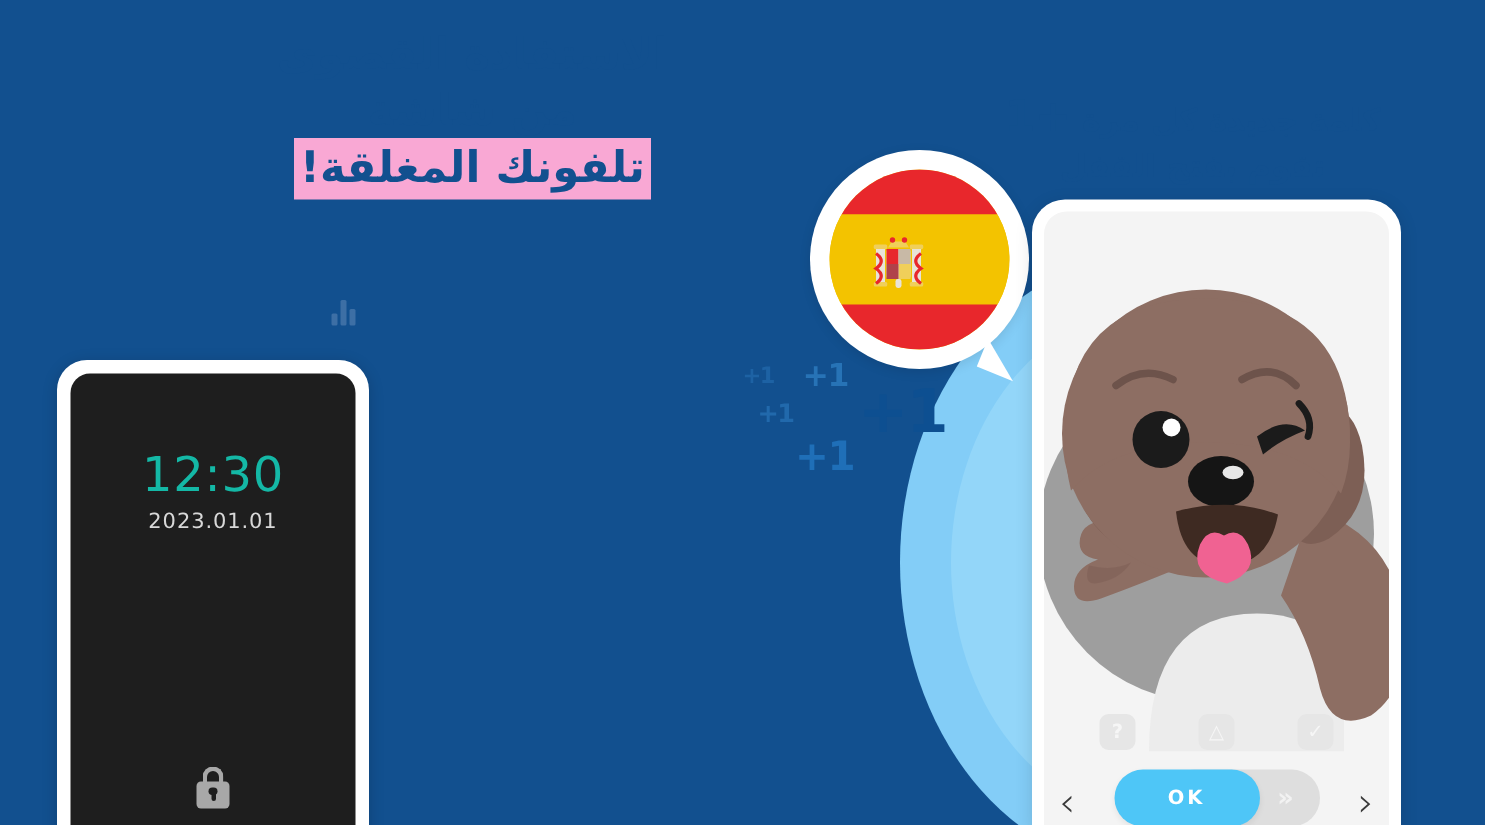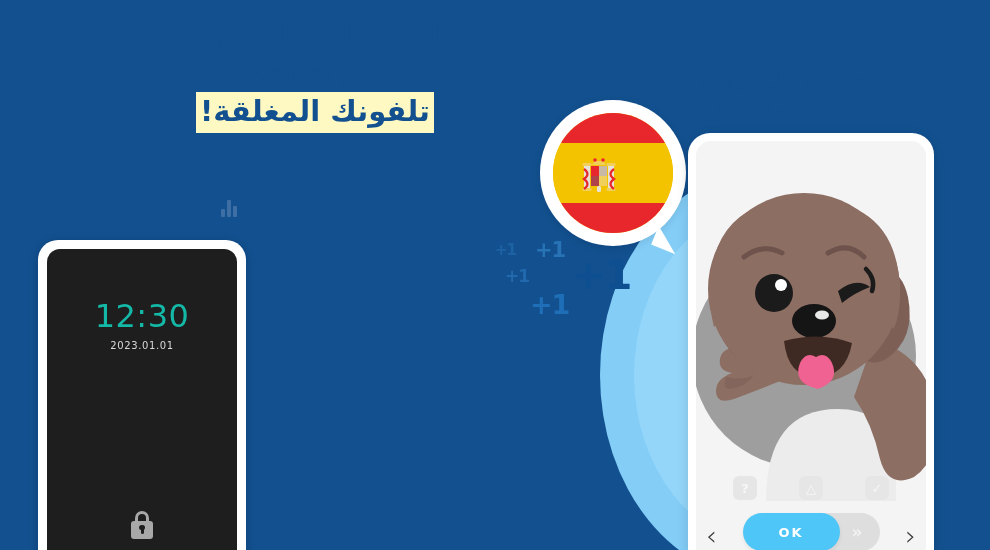--- a/index.html
+++ b/index.html
@@ -29,21 +29,21 @@
   
   .headline {
     position:absolute; left:150px; top:18px; width:330px;
     text-align:center; direction:rtl;
     color:#12508f; font-weight:bold;
     font-size:29px; line-height:1.28;
     letter-spacing:0px;
   }
   .headline .ln { display:block; white-space:nowrap; }
   .headline .hl {
-    display:inline-block; background:#fef9c3;
+    display:inline-block; background:#f9a8d4;
     padding:1px 4px 3px 4px; color:#12508f;text-align:center;
   }
 
   
   .headline-right {
     position:absolute; left:650px; top:58px; width:290px;
     text-align:center; direction:rtl;
     color:#12508f; font-weight:bold;
     font-size:21px; line-height:1.35;
   }
@@ -83,21 +83,21 @@
     position:relative;
   }
   .clock {
     position:absolute; left:0; right:0; top:48px; text-align:center;
   }
   .clock .time {
     color:#14b8a6; font-size:32px; font-weight:400;
     letter-spacing:.5px; font-family:"DejaVu Sans", sans-serif;
   }
   .clock .date {
-    color:#d8d8d8; font-size:10px; margin-top:5px; letter-spacing:.6px;
+    color:#d8d8d8; font-size:14px; margin-top:5px; letter-spacing:.6px;
   }
   .lock-icon {
     position:absolute; left:50%; transform:translateX(-50%); top:262px;
     width:22px; height:28px;
   }
   .lock-icon .shackle {
     position:absolute; left:4px; top:0; width:14px; height:13px;
     border:3.5px solid #a8a8a8; border-bottom:none;
     border-radius:7px 7px 0 0;
   }

